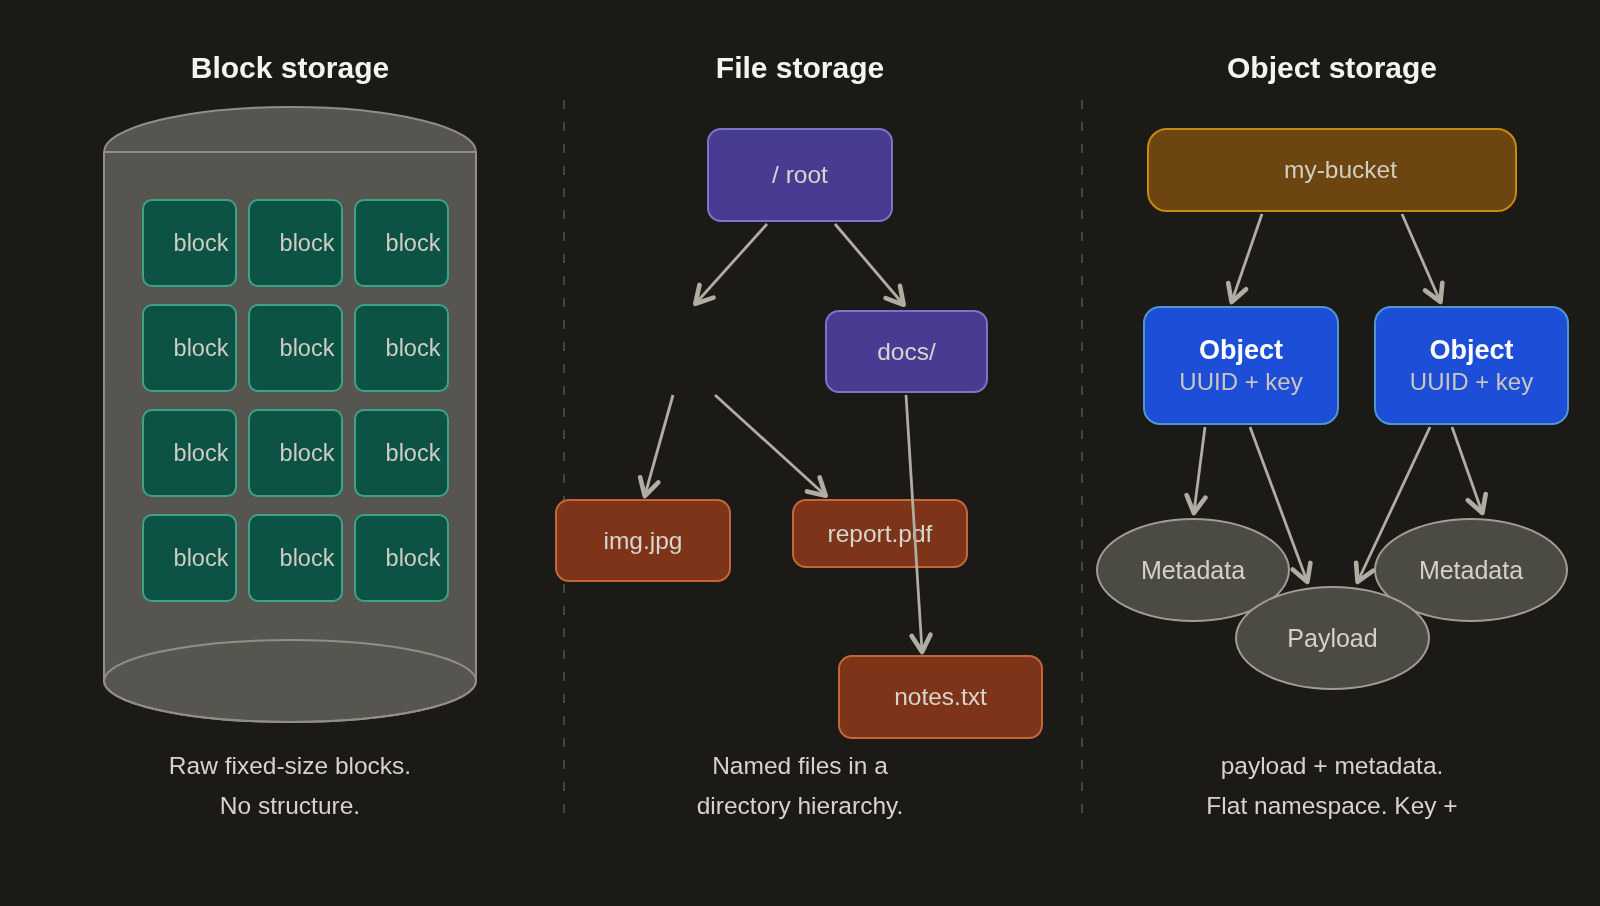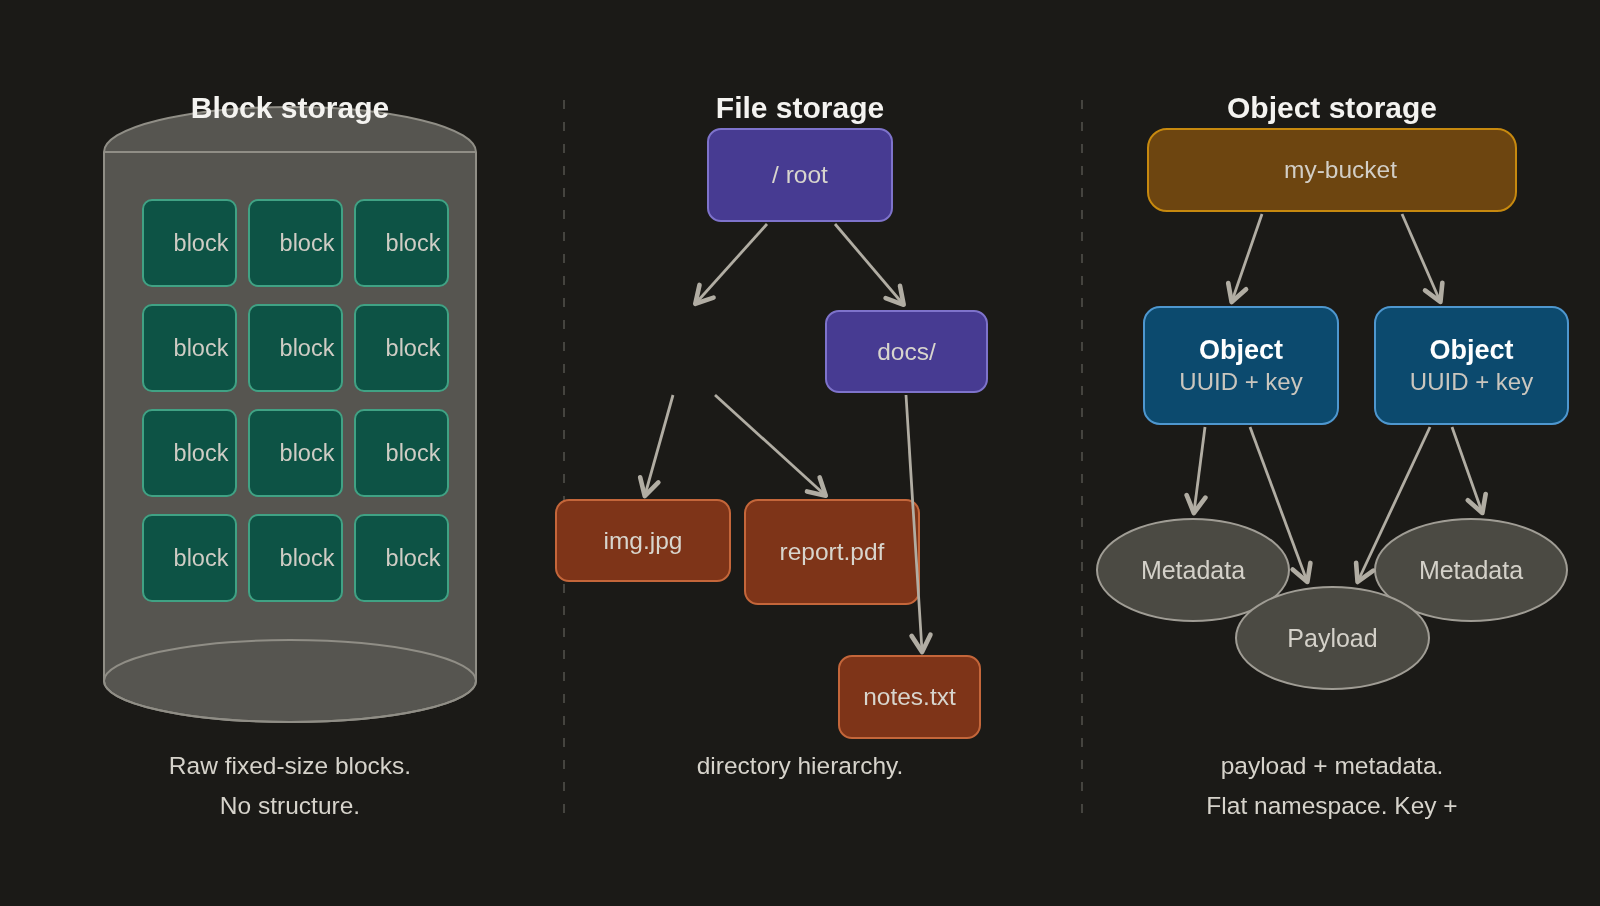--- a/index.html
+++ b/index.html
@@ -6,21 +6,21 @@
   .stage {
     position:relative; width:1600px; height:906px; background:#1b1a17;
     font-family:"Liberation Sans","DejaVu Sans",sans-serif; overflow:hidden;
   }
   svg.layer { position:absolute; left:0; top:0; width:1600px; height:906px; }
   .arrow-layer { pointer-events:none; z-index:30; }
   .bg-layer { z-index:1; }
 
   .col-title {
     position:absolute; top:51px; transform:translateX(-50%);
-    font-size:30px; font-weight:700; color:#f4f3f0; white-space:nowrap; z-index:10;margin-top:40px;
+    font-size:30px; font-weight:700; color:#f4f3f0; white-space:nowrap; z-index:10;
   }
   .caption {
     position:absolute; top:746px; transform:translateX(-50%); text-align:center;
     font-size:24.5px; line-height:40px; color:#d6d3cb; white-space:nowrap; z-index:10;
   }
   .caption span { display:block; }
 
   .block-grid {
     position:absolute; left:142px; top:199px; z-index:10;
     display:grid; grid-template-columns:repeat(3,95px); grid-auto-rows:88px; gap:17px 11px;
@@ -32,21 +32,21 @@
   }
 
   .node {
     position:absolute; z-index:10; box-sizing:border-box; white-space:nowrap;
     display:flex; align-items:center; justify-content:center;
     color:#d8d5cd; font-size:24.5px; border-radius:14px; border:2px solid;text-align:right;
   }
   .node-dir    { background:#473b92; border-color:#7e73cb; }
   .node-file   { background:#7e3418; border-color:#c4663a; }
   .node-bucket { background:#6d4510; border-color:#c7890f; border-radius:20px; color:#d2cec6;padding-left:17px; }
-  .node-object { background:#0c4a6e; border-color:#4e97cf; border-radius:17px; flex-direction:column; gap:3px; }
+  .node-object { background:#1d4ed8; border-color:#4e97cf; border-radius:17px; flex-direction:column; gap:3px; }
   .obj-title   { font-weight:700; color:#ffffff; font-size:27px; line-height:30px; }
   .obj-sub     { color:#cac6be; font-size:24px; line-height:28px; }
 
   .blob {
     position:absolute; z-index:10; box-sizing:border-box;
     background:#4b4a43; border:2px solid #a09d95; border-radius:50%;
     display:flex; align-items:center; justify-content:center;
     color:#d4d1c9; font-size:25px;
   }
   .blob.front { z-index:12; }
@@ -81,22 +81,22 @@
     <div class="block-cell">block</div>
     <div class="block-cell">block</div>
     <div class="block-cell">block</div>
     <div class="block-cell">block</div>
     <div class="block-cell">block</div>
   </div>
 
   <div class="node node-dir" style="left:707px;top:128px;width:186px;height:94px">/ root</div>
   <div class="node node-dir" style="left:825px;top:310px;width:163px;height:83px">docs/</div>
   <div class="node node-file" style="left:555px;top:499px;width:176px;height:83px">img.jpg</div>
-  <div class="node node-file" style="left:744px;top:499px;width:176px;height:106px">report.pdf</div>
-  <div class="node node-file" style="left:838px;top:655px;width:143px;height:84px">notes.txt</div>
+  <div class="node node-file" style="left:792px;top:499px;width:176px;height:69px">report.pdf</div>
+  <div class="node node-file" style="left:838px;top:655px;width:205px;height:84px">notes.txt</div>
 
   <div class="node node-bucket" style="left:1147px;top:128px;width:370px;height:84px">my-bucket</div>
 
   <div class="node node-object" style="left:1143px;top:306px;width:196px;height:119px">
     <span class="obj-title">Object</span>
     <span class="obj-sub">UUID + key</span>
   </div>
   <div class="node node-object" style="left:1374px;top:306px;width:195px;height:119px">
     <span class="obj-title">Object</span>
     <span class="obj-sub">UUID + key</span>
@@ -126,20 +126,21 @@
       <line x1="1430" y1="427" x2="1358" y2="581" marker-end="url(#ah)"></line>
       <line x1="1452" y1="427" x2="1482" y2="512" marker-end="url(#ah)"></line>
     </g>
   </svg>
 
   <div class="caption" style="left:290px">
     <span>Raw fixed-size blocks.</span>
     <span>No structure.</span>
   </div>
   <div class="caption" style="left:800px">
+    <span>Named files in a</span>
     <span>directory hierarchy.</span>
   </div>
   <div class="caption" style="left:1332px">
     <span>payload + metadata.</span>
     <span>Flat namespace. Key +</span>
   </div>
 
 </div>
 
 </body></html>

